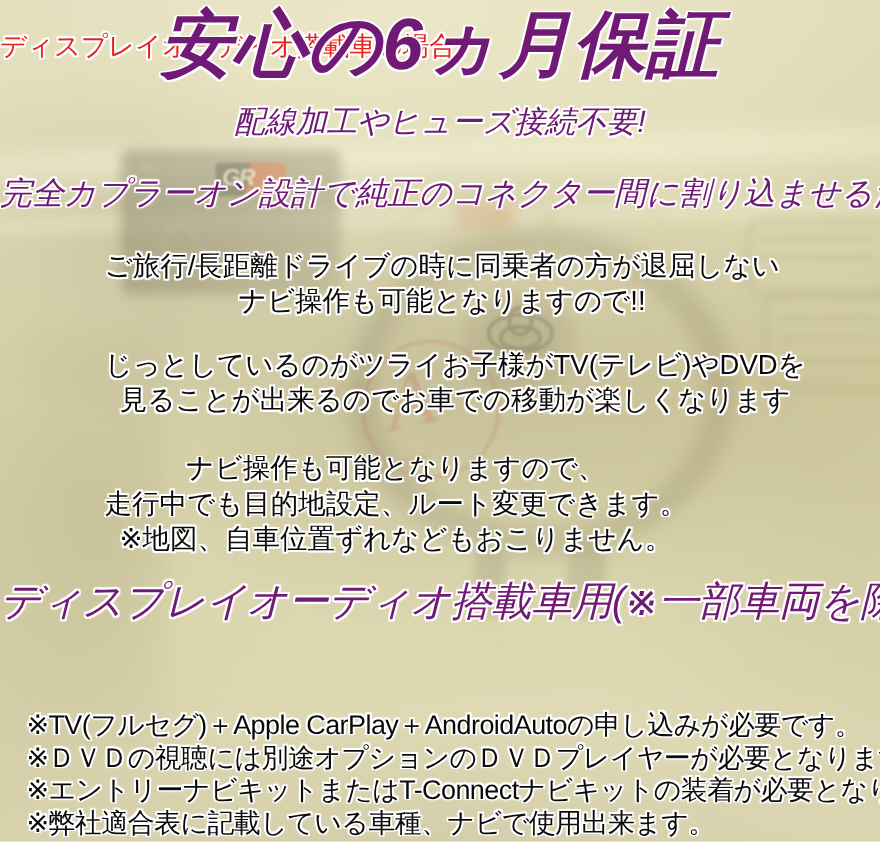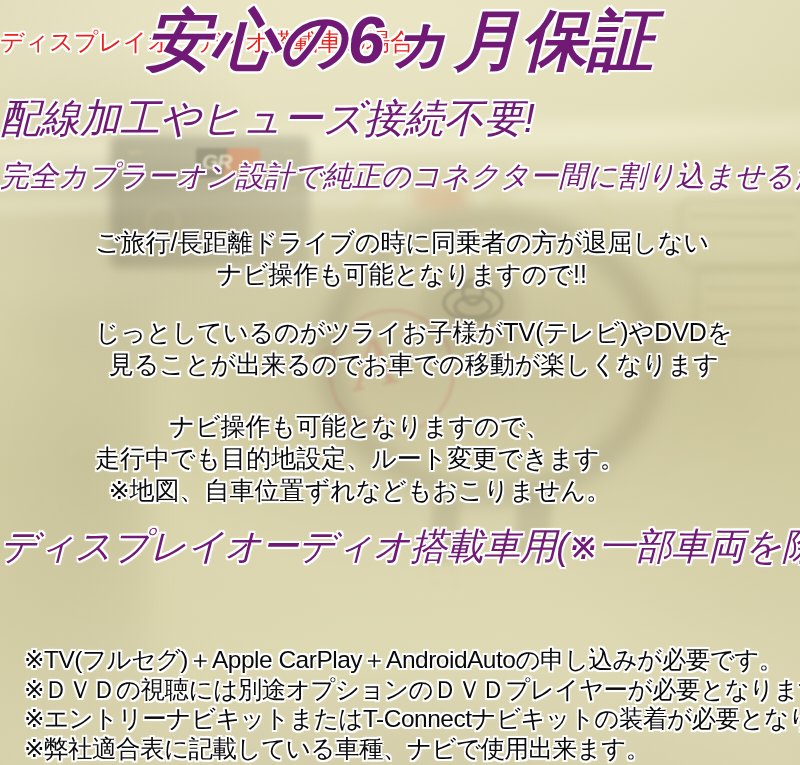--- a/index.html
+++ b/index.html
@@ -288,21 +288,22 @@
     top: 4px;
     text-align: center;
     font-size: 66px;
     font-weight: bold;
     letter-spacing: 1px;
     line-height: 1.12;
   }
   .t-sub1 {
     left: 0; right: 0;
     top: 95px;
-    font-size: 40px;
+    text-align: center;
+    font-size: 28px;
     letter-spacing: 0px;
     line-height: 1.15;
   }
   .t-sub2 {
     left: 0; right: 0;
     top: 160px;
     text-align: center;
     font-size: 29px;
     line-height: 1.15;
   }

